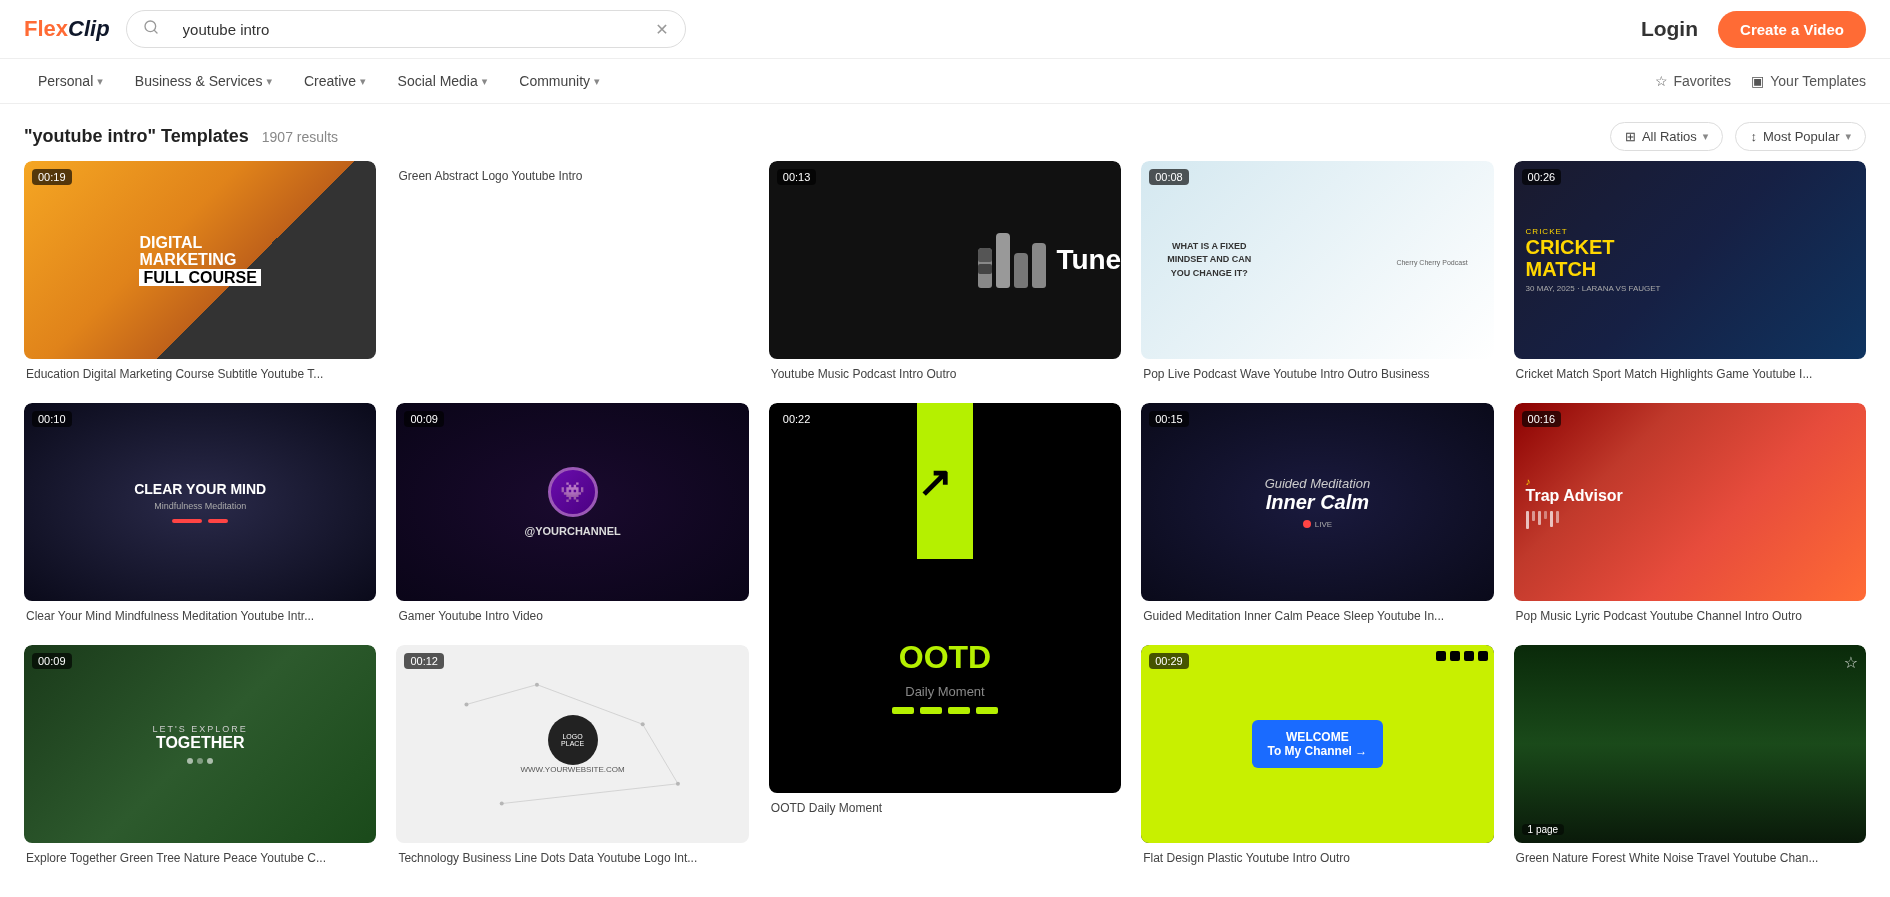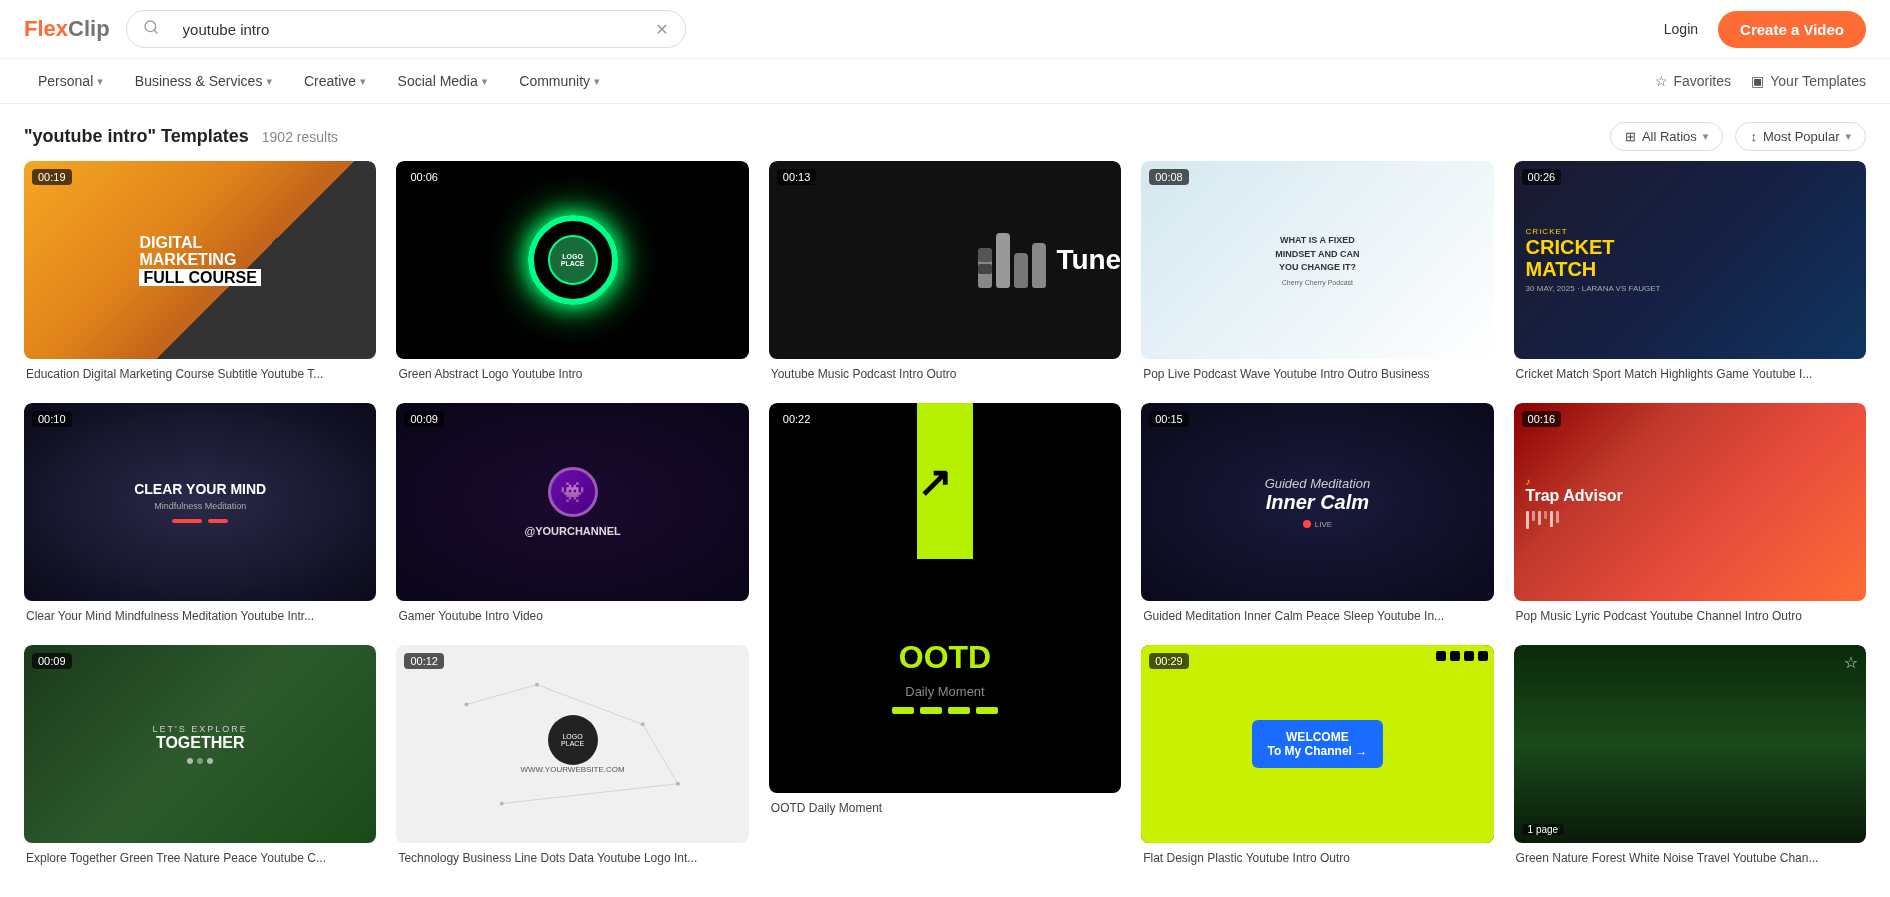--- a/index.html
+++ b/index.html
@@ -17,21 +17,21 @@
       background: #fff;
       z-index: 100;
     }
     .logo {
       font-weight: 800;
       font-size: 22px;
       color: #ff6b35;
       white-space: nowrap;
       cursor: pointer;
     }
-    .logo span { color: #737373; }
+    .logo span { color: #0f172a; font-style: italic; }
     .search-bar {
       flex: 1;
       max-width: 560px;
       display: flex;
       align-items: center;
       border: 1.5px solid #ddd;
       border-radius: 24px;
       padding: 8px 16px;
       gap: 24px;
       background: #fff;
@@ -50,26 +50,26 @@
       background: none;
       border: none;
     }
     .header-right {
       margin-left: auto;
       display: flex;
       align-items: center;
       gap: 20px;
     }
     .login-btn {
-      font-size: 14px;
+      font-size: 21px;
       color: #333;
       cursor: pointer;
       background: none;
       border: none;
-      font-weight: 400;
+      font-weight: 700;
     }
     .create-btn {
       background: #ff6b35;
       color: #fff;
       border: none;
       border-radius: 24px;
       padding: 10px 22px;
       font-size: 15px;
       font-weight: 600;
       cursor: pointer;
@@ -573,21 +573,21 @@
       <span>Your Templates</span>
     </div>
   </div>
 </nav>
 
 <div class="results-header">
   <div>
     <span class="results-title">
       <em>"youtube intro"</em>
       <span>Templates</span>
-      <span class="results-count">1902 results</span>
+      <span class="results-count">1907 results</span>
     </span>
   </div>
   <div class="filter-bar">
     <button class="filter-btn">
       <span>⊞</span>
       <span>All Ratios</span>
       <span class="chevron">▾</span>
     </button>
     <button class="filter-btn">
       <span>↕</span>
@@ -606,31 +606,20 @@
       </div>
       <div class="card-duration">00:19</div>
       <div class="card-overlay">
           <div class="play-btn">▶</div>
         </div>
     </div>
     <div class="card-title">Education Digital Marketing Course Subtitle Youtube T...</div>
   </div>
 
   <div class="card">
-    <div class="card-thumb-wrap">
-      <div class="card-thumb thumb-green-logo">
-        <div class="green-ring">
-          <div class="green-ring-inner">LOGO<br>PLACE</div>
-        </div>
-      </div>
-      <div class="card-duration">00:06</div>
-      <div class="card-overlay">
-          <div class="play-btn">▶</div>
-        </div>
-    </div>
     <div class="card-title">Green Abstract Logo Youtube Intro</div>
   </div>
 
   <div class="card">
     <div class="card-thumb-wrap">
       <div class="card-thumb thumb-tune" style="background:#111;display:flex;align-items:center;justify-content:flex-end;gap:10px;">
         <div style="display:flex;gap:4px;align-items:flex-end;">
           <div style="width:14px;height:40px;background:#888;border-radius:4px 4px 3px 3px;overflow:hidden;display:flex;flex-direction:column;gap:2px;">
             <div style="width:100%;height:14px;border-radius:2px;overflow:hidden;background:#555;"></div>
             <div style="width:100%;height:10px;border-radius:2px;overflow:hidden;background:#444;"></div>
@@ -644,21 +633,21 @@
       <div class="card-duration">00:13</div>
       <div class="card-overlay">
           <div class="play-btn">▶</div>
         </div>
     </div>
     <div class="card-title">Youtube Music Podcast Intro Outro</div>
   </div>
 
   <div class="card">
     <div class="card-thumb-wrap">
-      <div class="card-thumb" style="background:linear-gradient(135deg,#d4e8f0 0%,#fff 100%);display:flex;flex-direction:column;align-items:center;justify-content:center;padding:4px;">
+      <div class="card-thumb" style="background:linear-gradient(135deg,#d4e8f0 0%,#fff 100%);display:flex;align-items:center;justify-content:space-between;padding:26px;">
         <div style="font-size:9px;font-weight:700;color:#333;text-align:center;line-height:1.5;">WHAT IS A FIXED<br>MINDSET AND CAN<br>YOU CHANGE IT?</div>
         <div style="font-size:7px;color:#666;margin-top:4px;">Cherry Cherry Podcast</div>
       </div>
       <div class="card-duration">00:08</div>
       <div class="card-overlay">
           <div class="play-btn">▶</div>
         </div>
     </div>
     <div class="card-title">Pop Live Podcast Wave Youtube Intro Outro Business</div>
   </div>

